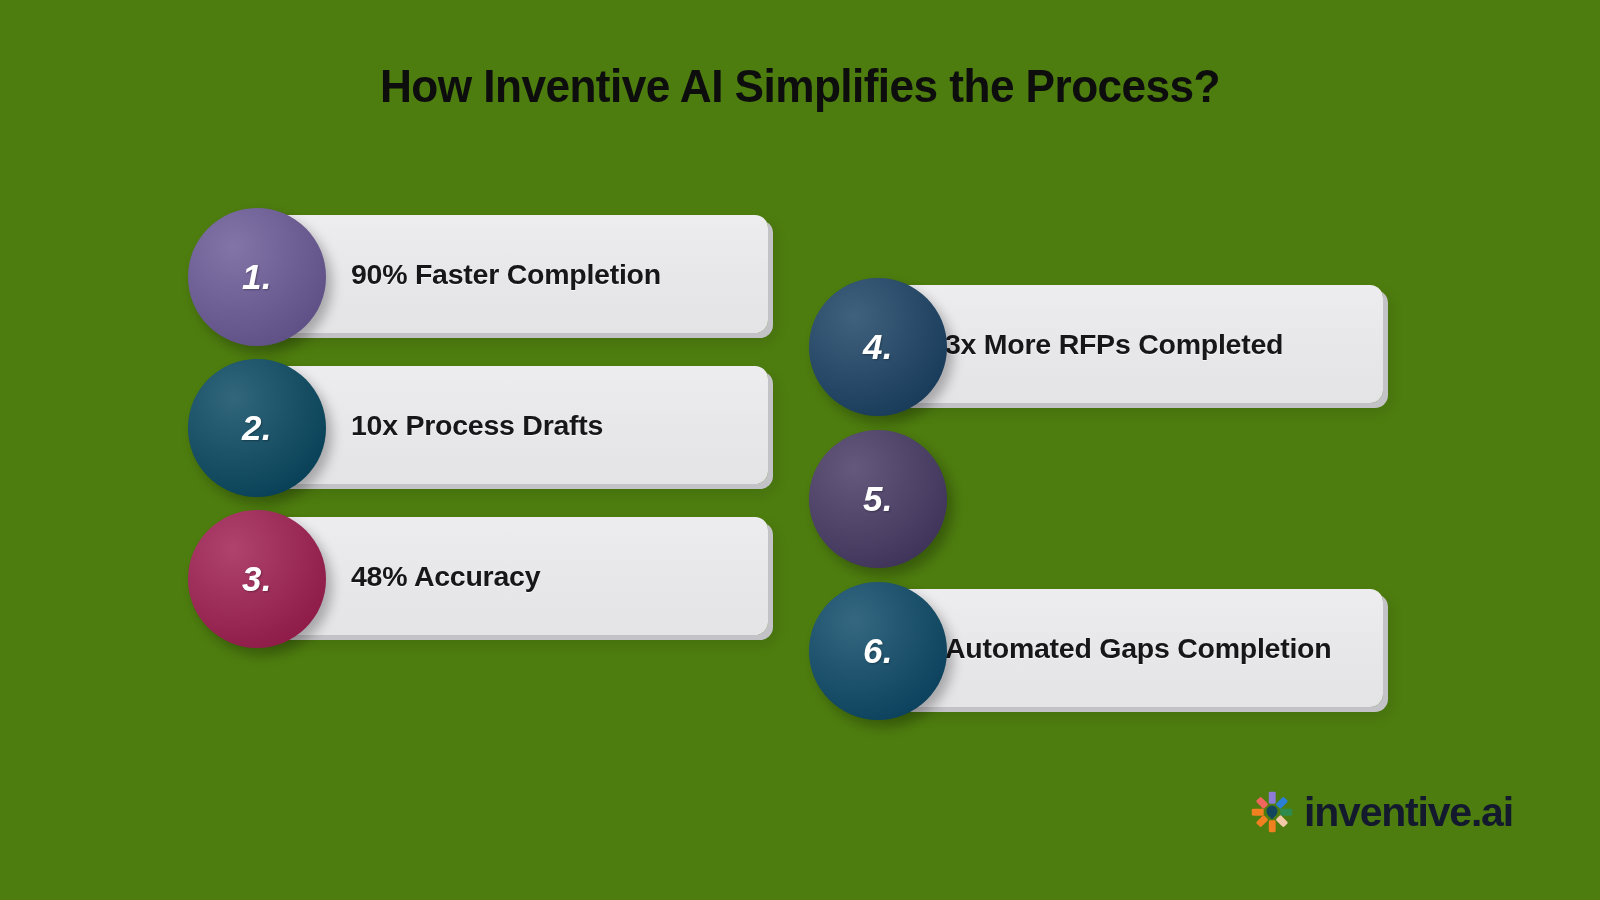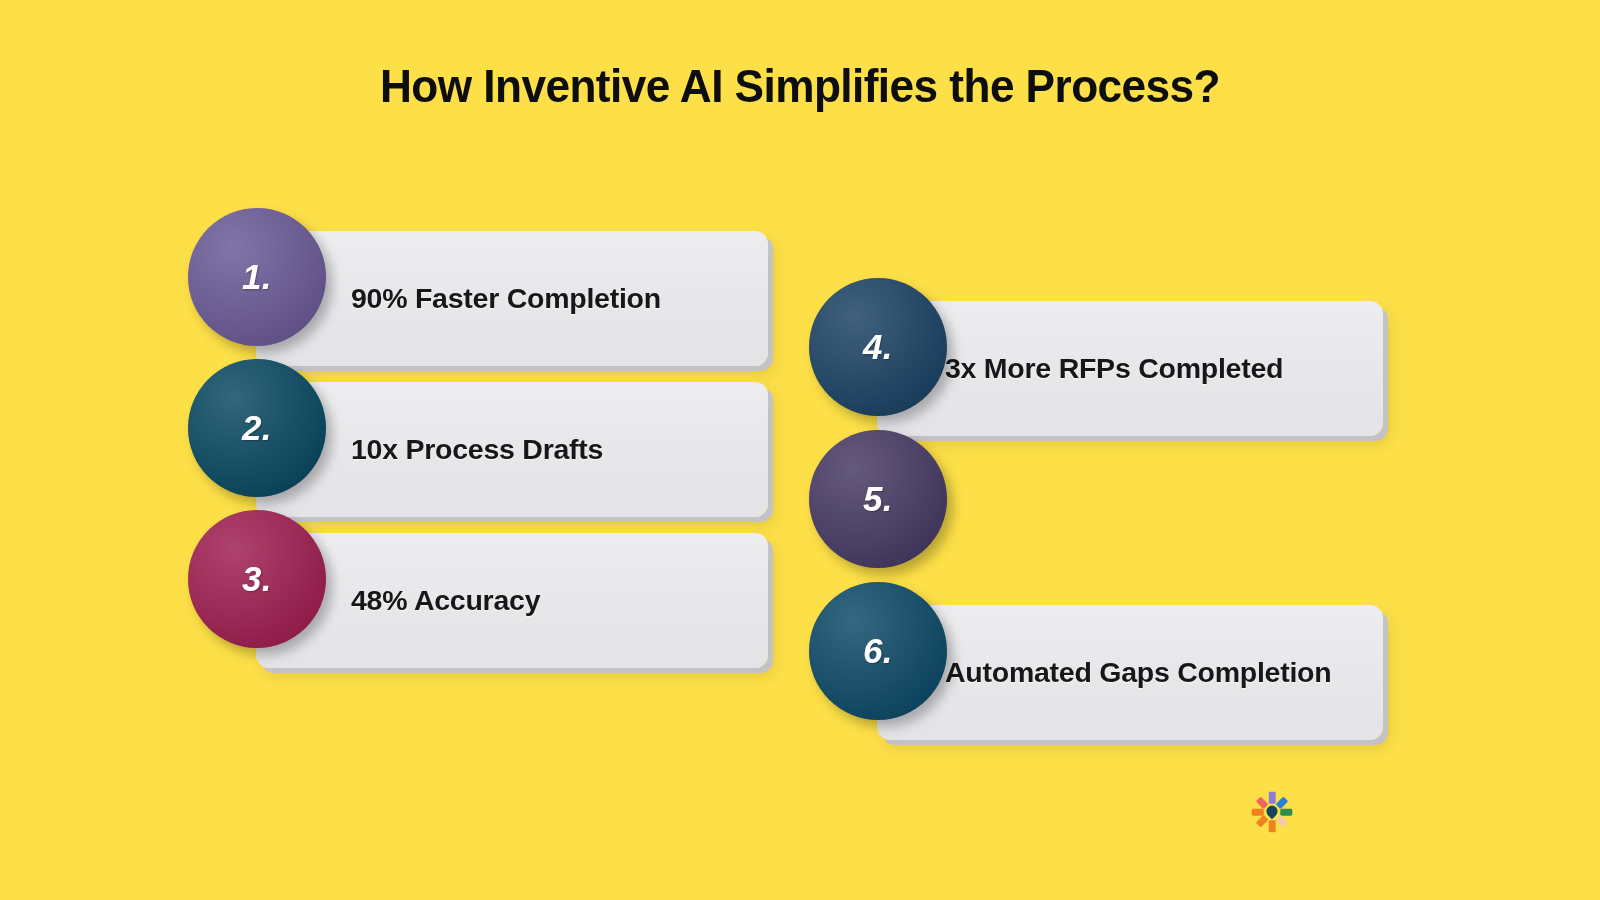--- a/index.html
+++ b/index.html
@@ -12,21 +12,21 @@
     height: 900px;
     position: relative;
     overflow: hidden;
     font-family: "Liberation Sans", sans-serif;
     -webkit-font-smoothing: antialiased;
   }
 
   .stage {
     position: absolute;
     inset: 0;
-    background: #fde047;
+    background: #4d7c0f;
   }
 
   
   .title {
     position: absolute;
     top: 58px;
     left: 0;
     width: 1600px;
     text-align: center;
     font-size: 47px;
@@ -50,24 +50,24 @@
   .row {
     position: relative;
     height: 140px;
   }
   .col-left  .row { width: 580px; margin-bottom: 11px; }
   .col-right .row { width: 574px; margin-bottom: 12px; }
   .row:last-child { margin-bottom: 0; }
 
   .card {
     position: absolute;
-    top: 23px;
+    top: 7px;
     left: 68px;
     right: 0;
-    height: 135px;
+    height: 118px;
     background: linear-gradient(180deg, #ededef 0%, #e7e7ea 55%, #e4e4e7 100%);
     border-radius: 13px;
     box-shadow: 5px 5px 0 0 #c3c3c7, 7px 9px 14px rgba(0,0,0,0.10);
     display: flex;
     align-items: center;
   }
 
   .card-label {
     margin-left: 95px;
     font-size: 28.5px;
@@ -219,15 +219,16 @@
 
         <rect x="21" y="58" width="15" height="24" rx="3" fill="#F08020" transform="rotate(45 28.5 70)"></rect>
 
         <rect x="6" y="43" width="26" height="15" rx="3" fill="#F08020"></rect>
 
         <rect x="21" y="18" width="15" height="24" rx="3" fill="#F0655E" transform="rotate(-45 28.5 30)"></rect>
 
         <path d="M50 36 a12 12 0 0 1 12 12 c0 8 -7 13 -12 18 c-5 -5 -12 -10 -12 -18 a12 12 0 0 1 12 -12 z" fill="#14455F"></path>
       </svg>
     </div>
+    <div class="logo-text">inventive.ai</div>
   </div>
 
 </div>
 
 </body></html>

